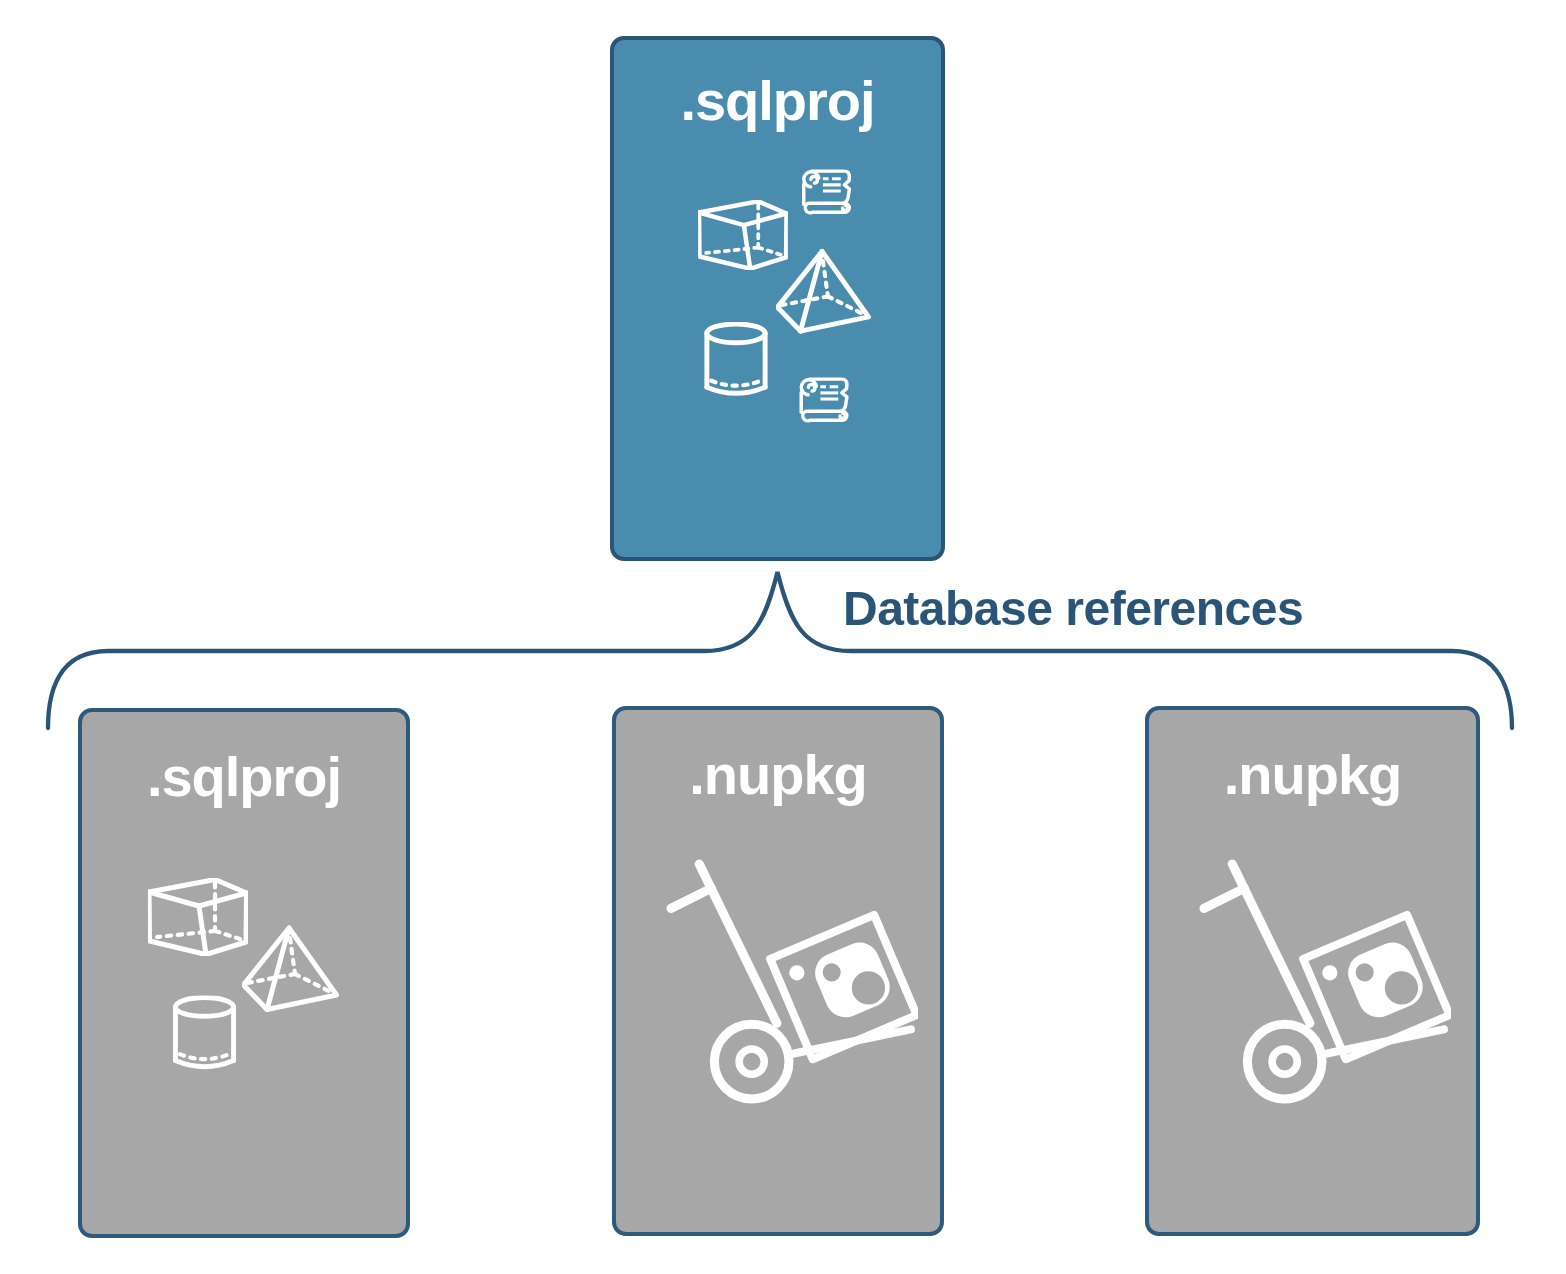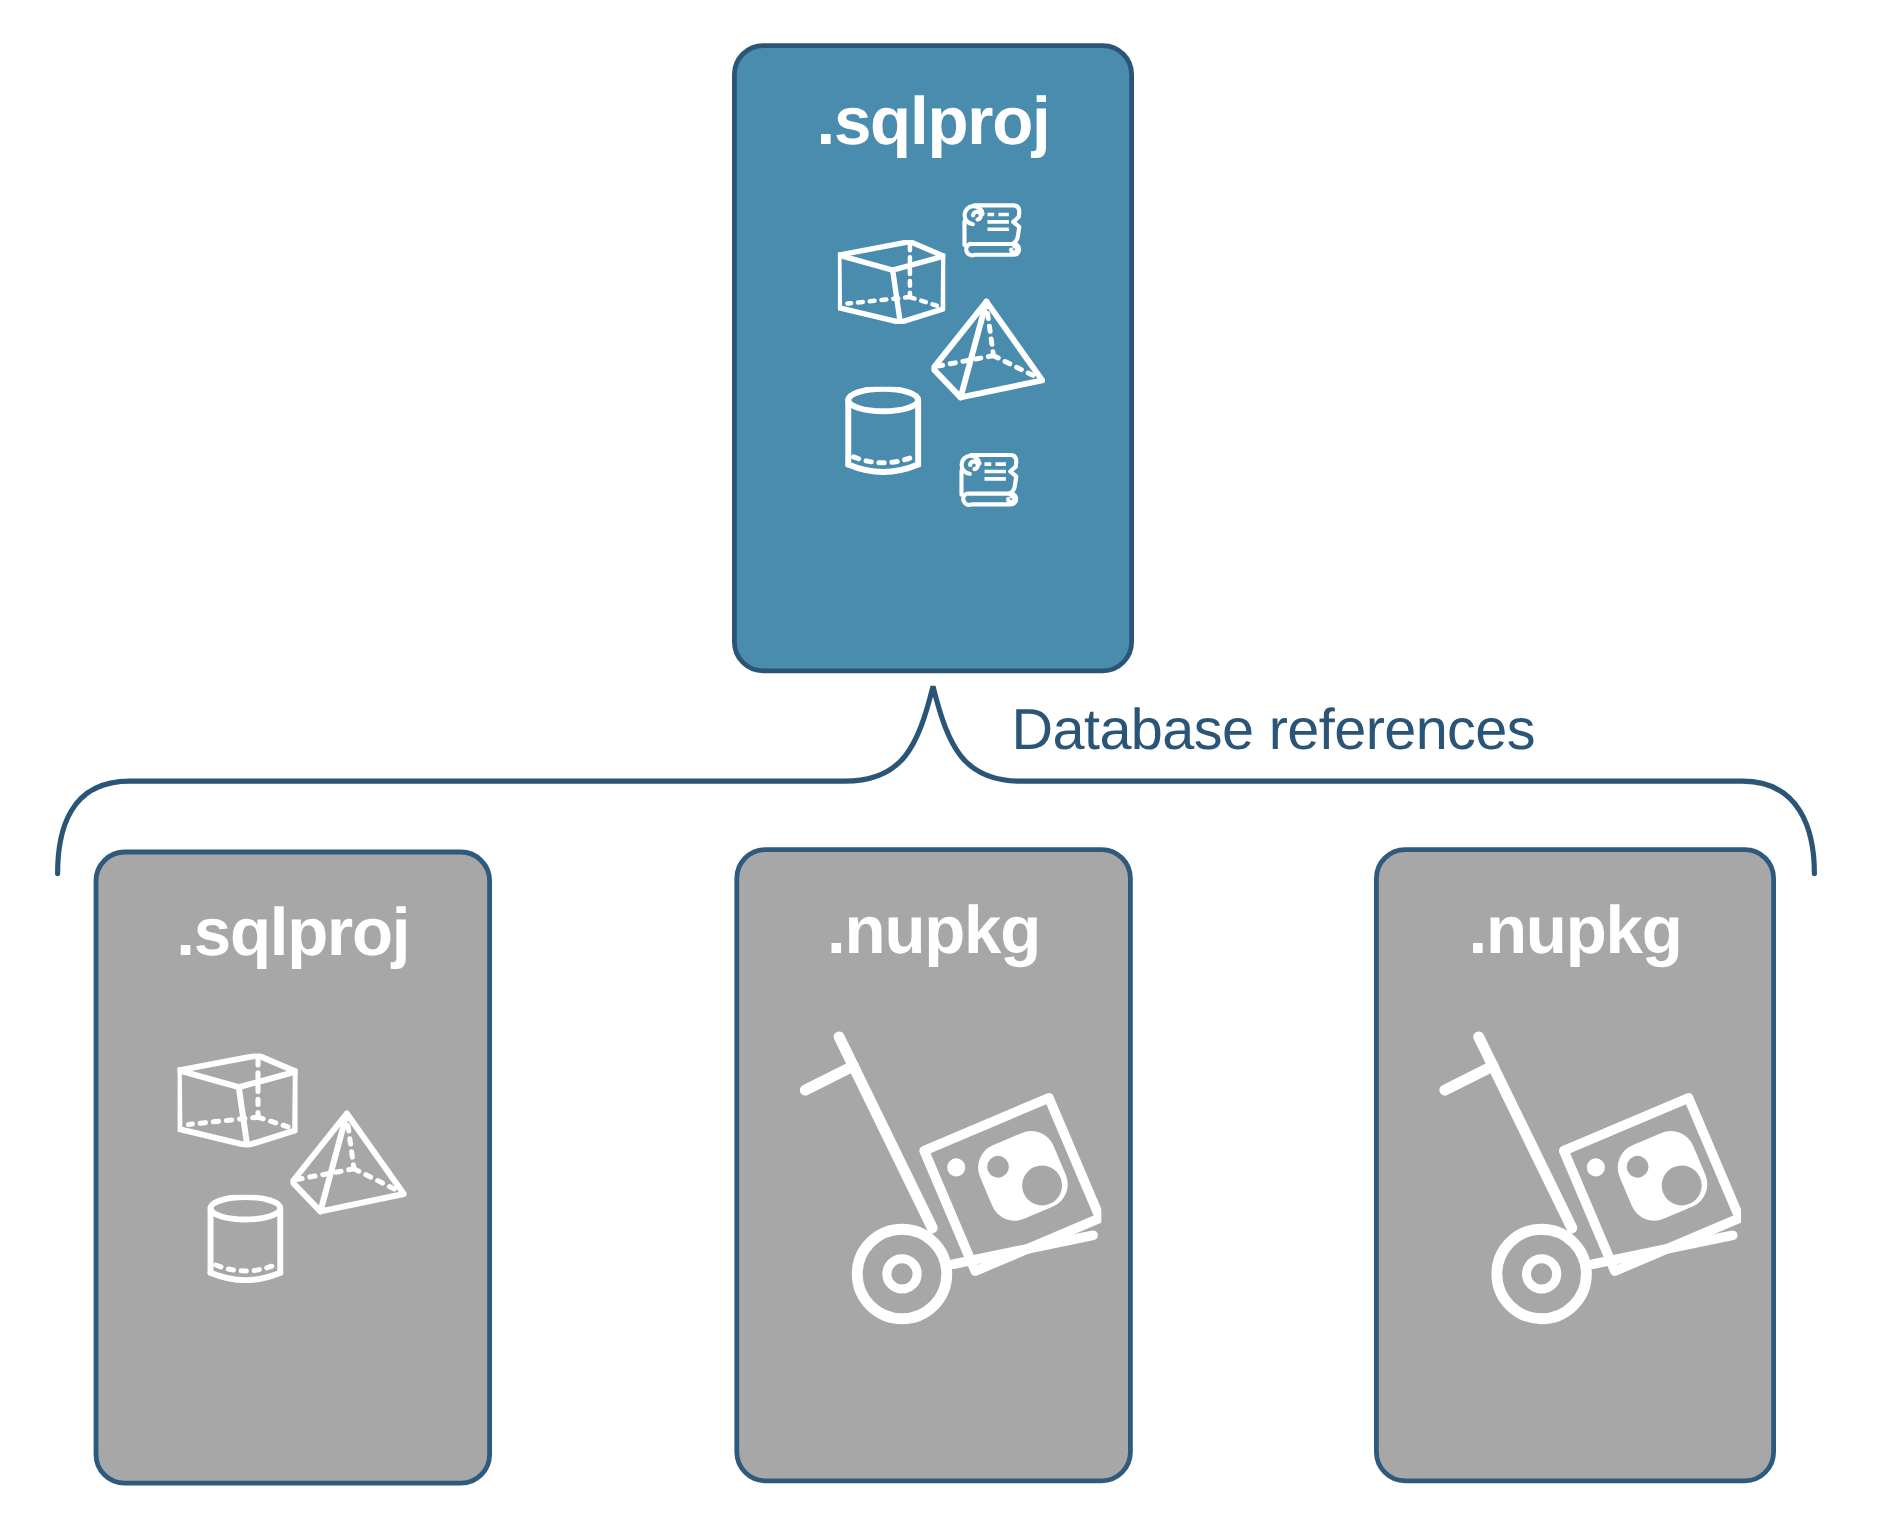--- a/index.html
+++ b/index.html
@@ -7,21 +7,21 @@
     position:relative;
     width:1566px;height:1274px;
     background:#ffffff;
     font-family:"Liberation Sans","DejaVu Sans",sans-serif;
     overflow:hidden;
   }
   .card{
     position:absolute;
     box-sizing:border-box;
     border:4px solid #2B5577;
-    border-radius:26px;
+    border-radius:14px;
   }
   .card--root{
     left:610px;top:36px;width:335px;height:525px;
     background:#4A8CAD;
   }
   .card--child{
     background:#A7A7A7;
     border-color:#2E5A7D;
   }
   .card--c1{left:78px;top:708px;width:332px;height:530px;}
@@ -49,21 +49,21 @@
   .c1-pyramid{left:160px;top:213px;width:97px;height:88px;}
   .c1-cylinder{left:90px;top:283px;width:65px;height:78px;}
   
   .dolly{left:50px;top:148px;width:252px;height:252px;}
   
   .brace-svg{position:absolute;left:0;top:0;width:1566px;height:1274px;pointer-events:none;}
   .connector-label{
     position:absolute;
     left:843px;top:585px;
     font-size:48px;
-    font-weight:normal;
+    font-weight:bold;
     color:#2B5577;
     letter-spacing:-0.5px;
     line-height:1;
     white-space:nowrap;
     text-align:right;
   }
   .defs-holder{position:absolute;width:0;height:0;overflow:hidden;}
 </style>
 </head>
 <body>

